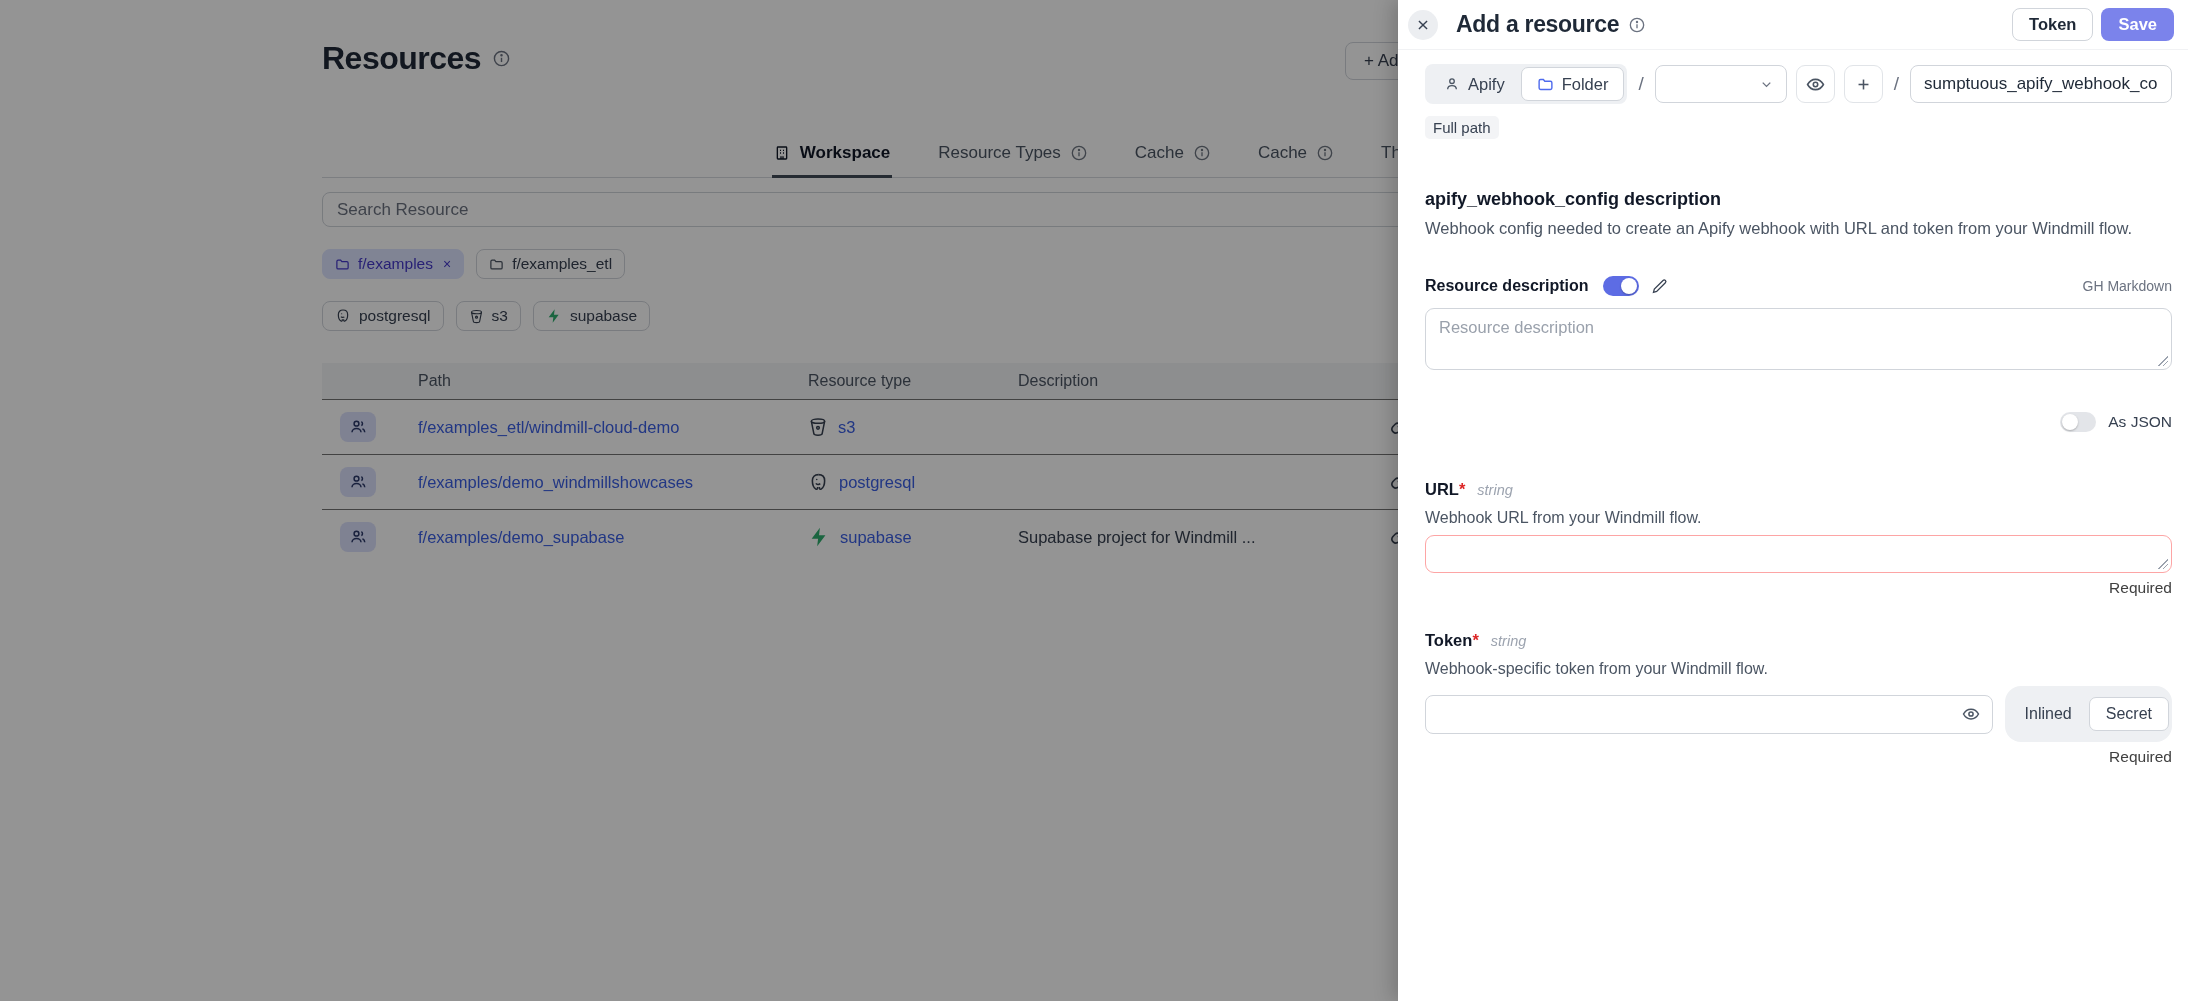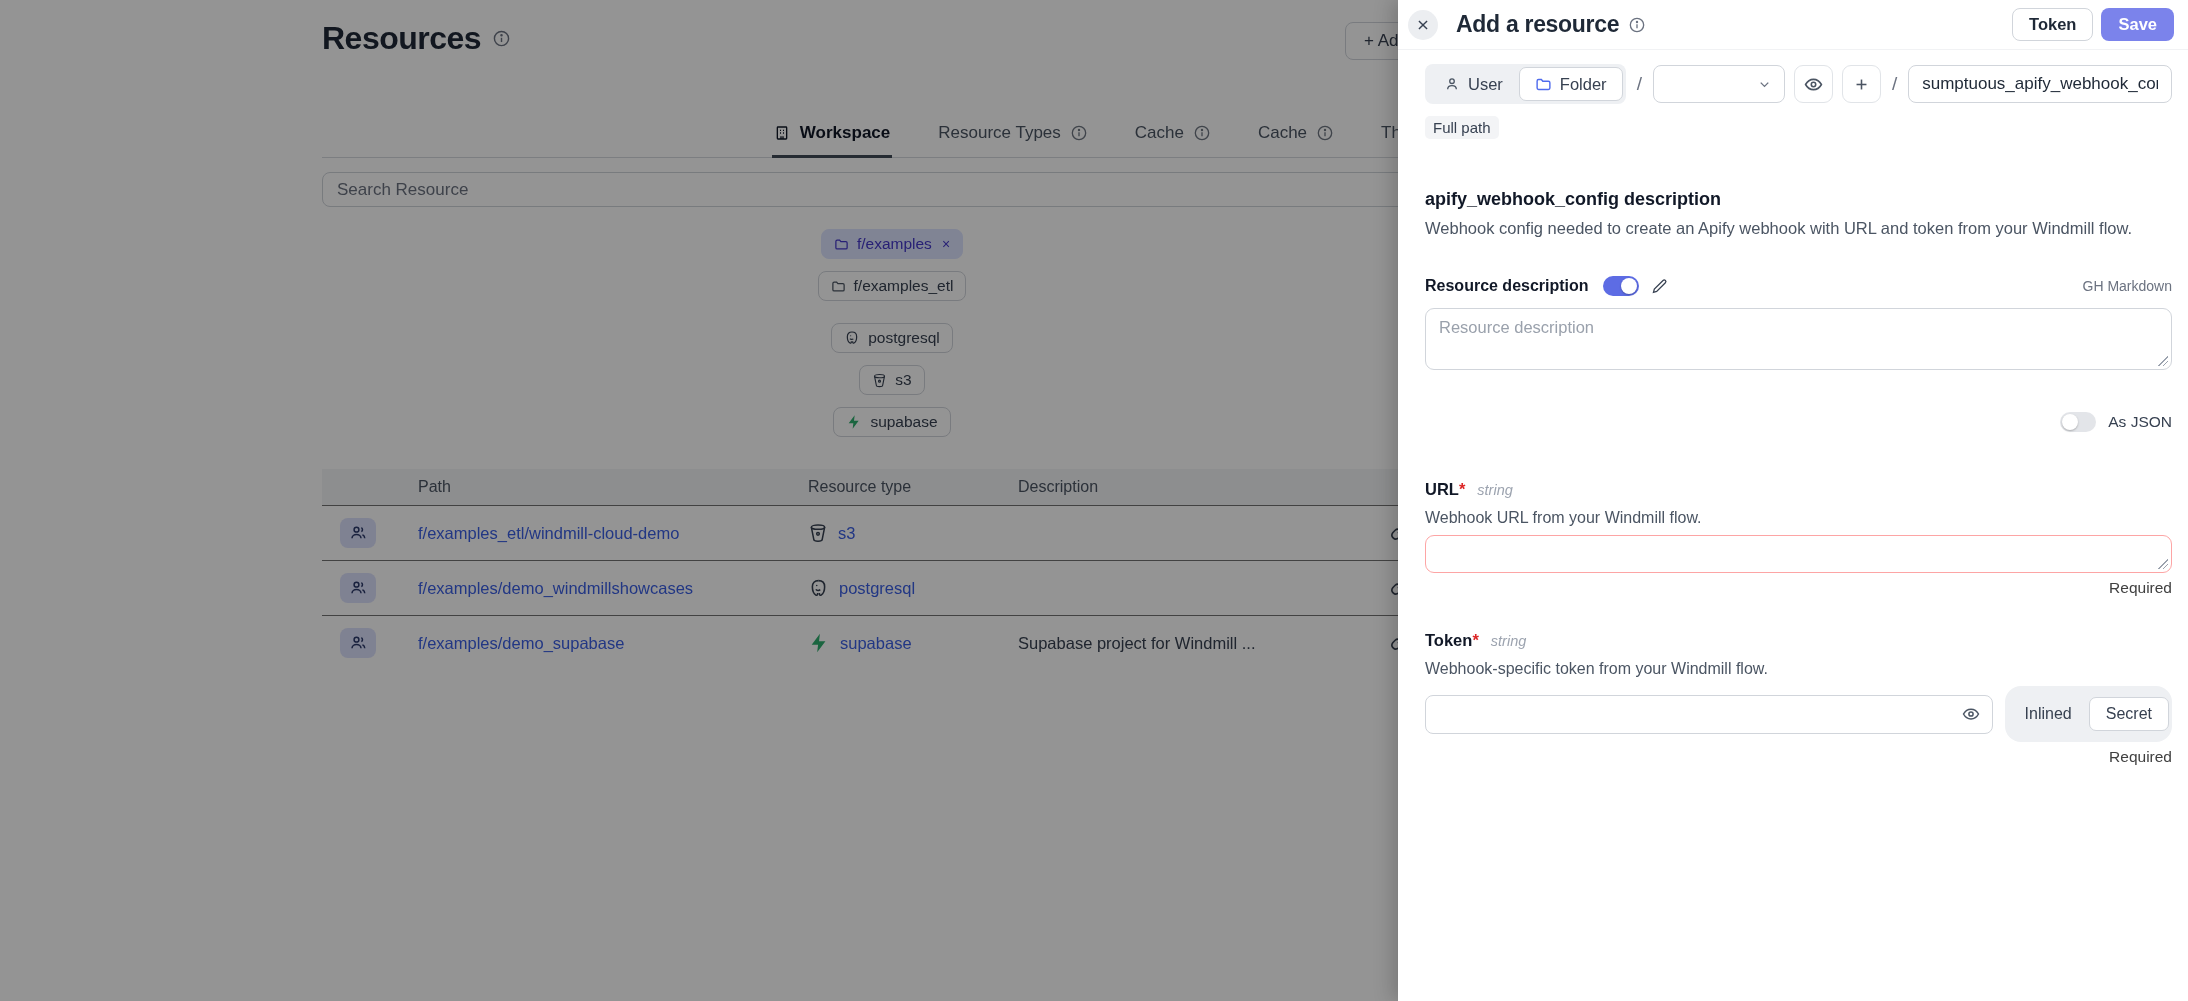--- a/index.html
+++ b/index.html
@@ -2,42 +2,42 @@
 <html><head>
 <meta charset="utf-8">
 <style>
   * { margin:0; padding:0; box-sizing:border-box; }
   html,body { width:2188px; height:1001px; overflow:hidden;
     font-family:"Liberation Sans", sans-serif; background:#fff; color:#1f2937; }
   .stage { position:relative; width:2188px; height:1001px; }
 
   
   .page { position:absolute; inset:0; background:#fff; }
-  .page-inner { position:absolute; left:322px; top:20px; width:1140px; }
+  .page-inner { position:absolute; left:322px; top:40px; width:1140px; }
   .page-header { display:flex; align-items:flex-start; justify-content:space-between; }
   .page-title-row { display:flex; align-items:center; gap:12px; }
   .page-title { font-size:32px; font-weight:700; color:#1f2937; letter-spacing:-0.5px; }
   .icon { display:inline-flex; align-items:center; justify-content:center; flex:none; }
   .add-res-btn { position:absolute; left:1023px; top:2px; height:38px; display:flex; align-items:center;
     gap:10px; padding:0 18px; background:#fff; border:1px solid #d1d5db; border-radius:8px;
     font-size:17px; color:#374151; white-space:nowrap; width:220px; }
 
   .tabs { display:flex; align-items:center; gap:44px; margin-top:56px; border-bottom:1px solid #d6d9de;justify-content:flex-end; }
   .tab { display:flex; align-items:center; gap:10px; padding:10px 2px 12px; font-size:17px;
     color:#4b5563; border-bottom:3px solid transparent; margin-bottom:-1px; }
   .tab.selected { color:#111827; font-weight:700; border-bottom-color:#414a56; }
   .tab .info-i { opacity:.8; }
 
   .search-box { margin-top:14px; height:35px; border:1px solid #cfd4da; border-radius:8px;
     display:flex; align-items:center; padding:0 14px; background:#fff; }
   .search-box input { border:none; outline:none; width:100%; font-size:17px; color:#1f2937;
     font-family:"Liberation Sans", sans-serif; background:transparent; }
   .search-box input::placeholder { color:#6b7280; }
 
-  .chip-row { display:flex; align-items:center; gap:12px; margin-top:22px;flex-direction:column; }
+  .chip-row { display:flex; align-items:center; gap:12px; margin-top:22px; }
   .chip { display:flex; align-items:center; gap:8px; height:30px; padding:0 12px; border-radius:8px;
     background:#fff; border:1px solid #d1d5db; font-size:15.5px; color:#374151; }
   .chip.active { background:#dde4ff; border-color:#dde4ff; color:#4538ca; }
   .chip.active .chip-x { color:#4538ca; font-size:14px; margin-left:2px; }
 
   table.res-table { width:100%; margin-top:32px; border-collapse:collapse; }
   .res-table thead tr { background:#f3f4f6; }
   .res-table th { text-align:left; font-weight:400; font-size:16px; color:#4b5563; padding:9px 8px; }
   .res-table td { padding:12px 8px; border-top:1px solid #737373; font-size:16.5px; color:#374151; vertical-align:middle; }
   .res-table .col-icon { width:88px; padding-left:18px; }
@@ -410,21 +410,21 @@
 
       <div class="path-row">
         <div class="seg-group">
           <button class="seg">
             <span class="icon">
               <svg width="16" height="16" viewBox="0 0 24 24" fill="none" stroke="#4b5563" stroke-width="2">
                   <circle cx="12" cy="7.8" r="3.4"></circle>
                   <path d="M5.5 20c0-3.4 3-5.6 6.5-5.6s6.5 2.2 6.5 5.6"></path>
                 </svg>
             </span>
-            <span>User</span>
+            <span>Apify</span>
           </button>
           <button class="seg selected">
             <span class="icon">
               <svg width="17" height="17" viewBox="0 0 24 24" fill="none" stroke="#4f6bed" stroke-width="2">
                   <path d="M3 7a2 2 0 0 1 2-2h4l2 2.5h8a2 2 0 0 1 2 2V17a2 2 0 0 1-2 2H5a2 2 0 0 1-2-2z"></path>
                 </svg>
             </span>
             <span>Folder</span>
           </button>
         </div>

